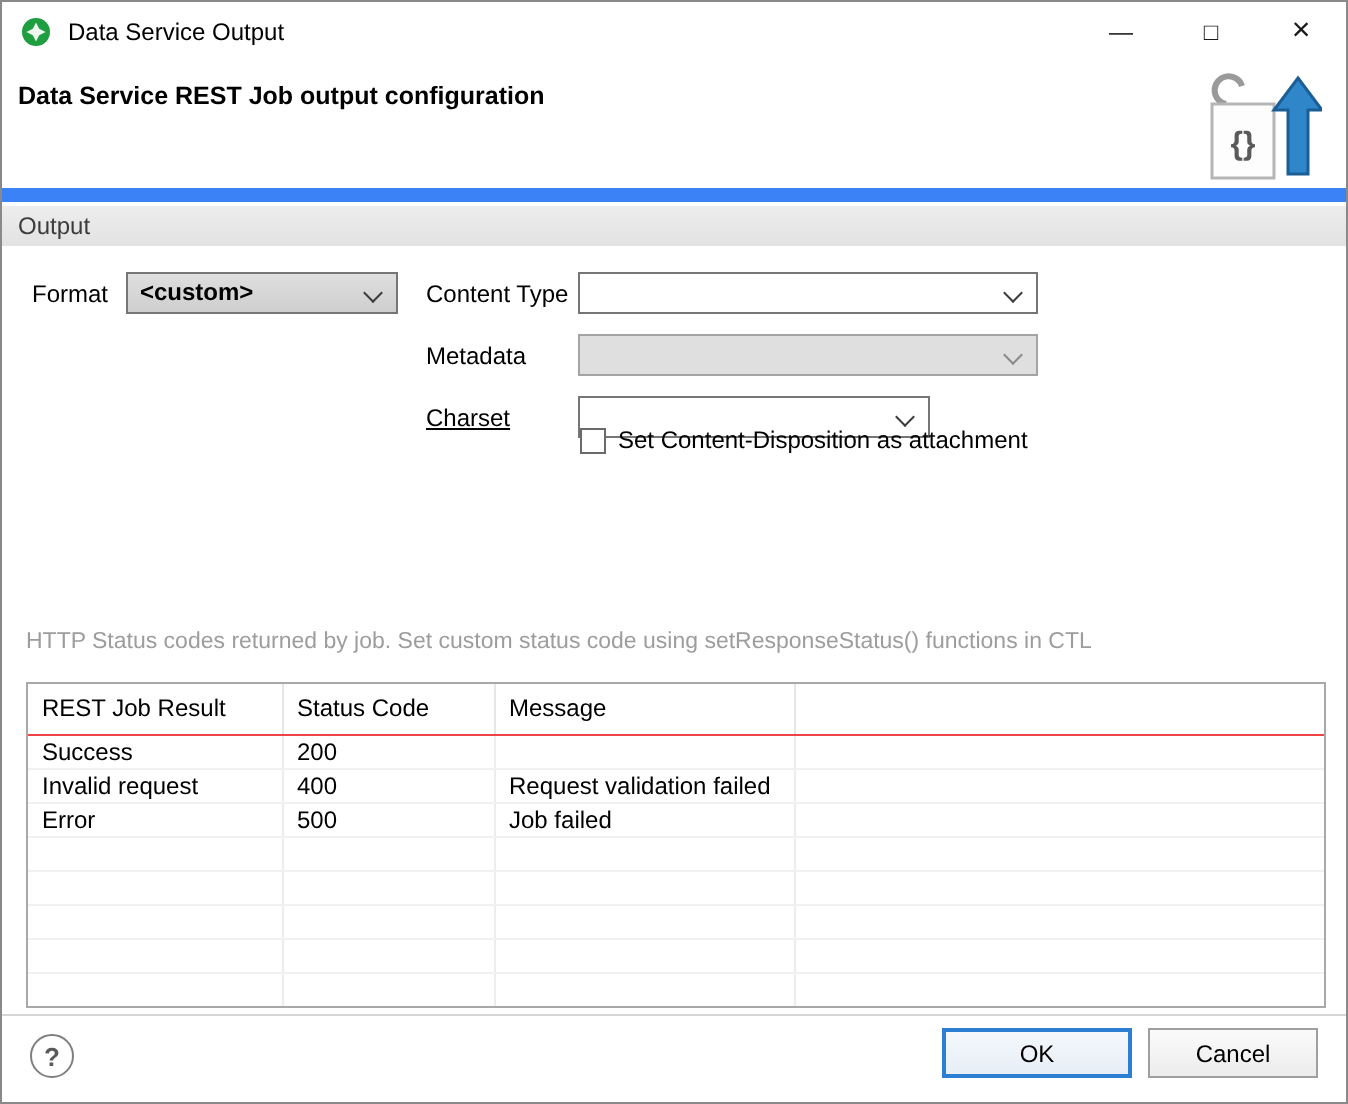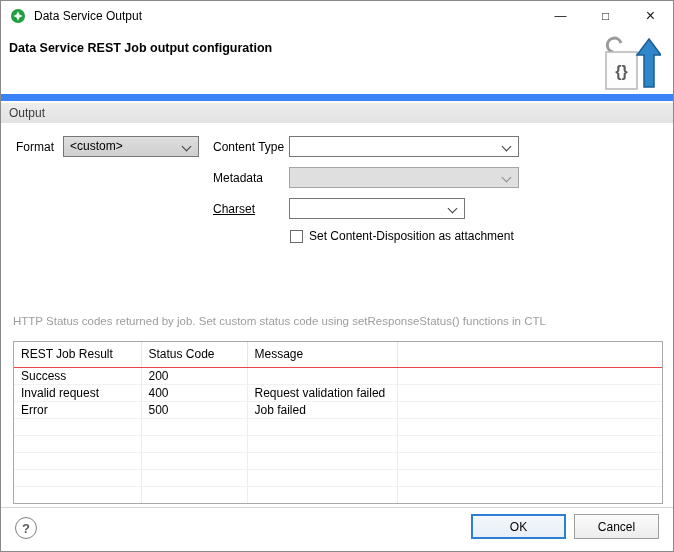--- a/index.html
+++ b/index.html
@@ -25,33 +25,33 @@
   .output-bar { top:102px; }
   .output-bar .bar-label { margin-left:8px; color:#3c3c3c; }
 
   .form-area { position:absolute; top:122px; left:0; right:0; height:168px; background:#fff;padding-left:20px; }
   .form-label { position:absolute; line-height:21px; color:#000; }
   .lbl-format { left:15px; top:14px; }
   .lbl-content-type { left:212px; top:14px; }
   .lbl-metadata { left:212px; top:45px; }
   .lbl-charset { left:212px; top:76px;text-decoration:underline; }
 
-  .combo { position:absolute; height:21px; background:#fff; border:1px solid #767676; line-height:19px; padding:0 22px 0 6px; cursor:default; }
+  .combo { position:absolute; height:21px; background:#fff; border:1px solid #767676; line-height:19px; padding:0 22px 0 6px; cursor:default;font-weight:bold; }
   .combo-value { display:block; overflow:hidden; white-space:nowrap; }
   .combo-arrow { position:absolute; right:8px; top:6px; width:7px; height:7px; border-right:1.4px solid #3c3c3c; border-bottom:1.4px solid #3c3c3c; transform:rotate(45deg); }
   .combo.gray { background:linear-gradient(#dedede,#cfcfcf); }
   .combo.disabled { background:#dfdfdf; border-color:#a4a4a4; }
   .combo.disabled .combo-arrow { border-color:#8a8a8a; }
 
   .cmb-format { left:62px; top:13px; width:136px; }
   .cmb-content-type { left:288px; top:13px; width:230px; }
   .cmb-metadata { left:288px; top:44px; width:230px; }
   .cmb-charset { left:288px; top:75px; width:176px; }
 
-  .checkbox-row { position:absolute; left:289px; top:106px; display:flex; align-items:flex-end; }
+  .checkbox-row { position:absolute; left:289px; top:90px; display:flex; align-items:flex-end; }
   .checkbox { width:13px; height:13px; background:#fff; border:1px solid #6a6a6a; flex:0 0 auto; }
   .checkbox-label { margin-left:6px; }
 
   
   .status-bar { top:290px; cursor:default; }
   .tri-down { width:0; height:0; margin-left:13px; border-left:4.5px solid transparent; border-right:4.5px solid transparent; border-top:6px solid #31639c; }
   .status-bar .bar-label { margin-left:7px; color:#31639c; font-weight:bold; }
 
   .status-desc { position:absolute; left:12px; top:314px; color:#9d9d9d; font-size:11.5px; }
 

